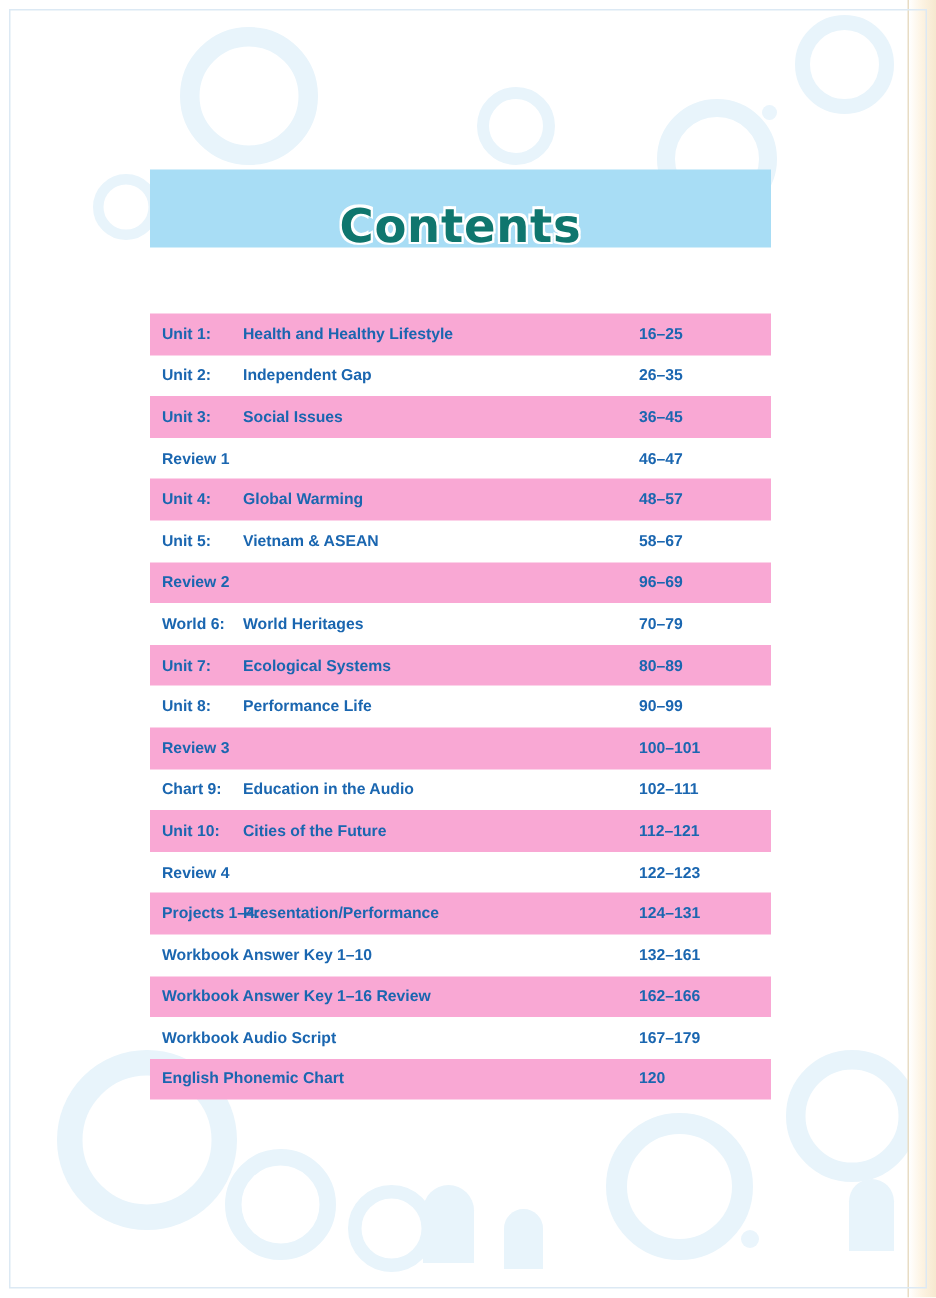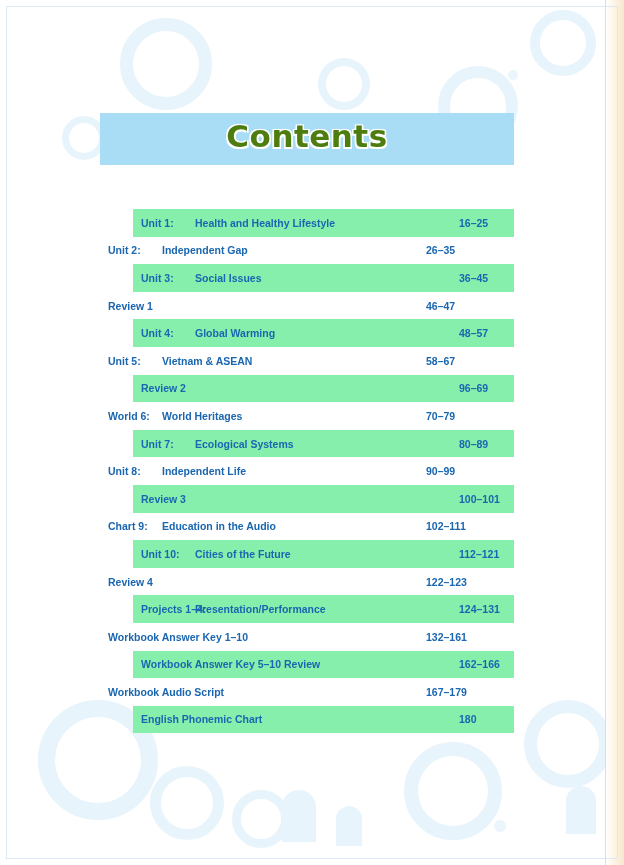--- a/index.html
+++ b/index.html
@@ -72,29 +72,29 @@
     position: absolute;
     left: 100px;
     top: 113px;
     width: 414px;
     height: 52px;
     background: #a8ddf5;
   }
   .content-title {
     position: absolute;
     left: 100px;
-    top: 110px;
+    top: 125px;
     width: 414px;
     height: 52px;
     line-height: 52px;
     text-align: center;
     font-family: "DejaVu Sans", sans-serif;
     font-weight: bold;
     font-size: 31px;
-    color: #4d7c0f;
+    color: #0f766e;
     letter-spacing: 0.5px;
     text-shadow:
       -1.5px -1.5px 0 #ffffff,
        1.5px -1.5px 0 #ffffff,
       -1.5px  1.5px 0 #ffffff,
        1.5px  1.5px 0 #ffffff,
        0 0 2px #ffffff;
   }
 
   .toc {
@@ -106,22 +106,21 @@
   .toc-row {
     position: relative;
     height: 27.6px;
     display: flex;
     align-items: center;
     font-size: 10.5px;
     font-weight: bold;
     color: #1a66b0;
   }
   .toc-row.shaded {
-    background: #86efac;
-    margin-left: 33px;
+    background: #f9a8d4;
   }
   .toc-row .label {
     position: absolute;
     left: 8px;
     white-space: nowrap;
   }
   .toc-row .unit {
     display: inline-block;
     width: 54px;
   }
@@ -189,21 +188,21 @@
       </div>
       <div class="toc-row">
         <div class="label"><span class="unit">World 6:</span><span>World Heritages</span></div>
         <div class="pages">70–79</div>
       </div>
       <div class="toc-row shaded">
         <div class="label"><span class="unit">Unit 7:</span><span>Ecological Systems</span></div>
         <div class="pages">80–89</div>
       </div>
       <div class="toc-row">
-        <div class="label"><span class="unit">Unit 8:</span><span>Independent Life</span></div>
+        <div class="label"><span class="unit">Unit 8:</span><span>Performance Life</span></div>
         <div class="pages">90–99</div>
       </div>
       <div class="toc-row shaded">
         <div class="label"><span>Review 3</span></div>
         <div class="pages">100–101</div>
       </div>
       <div class="toc-row">
         <div class="label"><span class="unit">Chart 9:</span><span>Education in the Audio</span></div>
         <div class="pages">102–111</div>
       </div>
@@ -217,29 +216,29 @@
       </div>
       <div class="toc-row shaded">
         <div class="label"><span class="unit">Projects 1–4:</span><span>Presentation/Performance</span></div>
         <div class="pages">124–131</div>
       </div>
       <div class="toc-row">
         <div class="label"><span>Workbook Answer Key 1–10</span></div>
         <div class="pages">132–161</div>
       </div>
       <div class="toc-row shaded">
-        <div class="label"><span>Workbook Answer Key 5–10 Review</span></div>
+        <div class="label"><span>Workbook Answer Key 1–16 Review</span></div>
         <div class="pages">162–166</div>
       </div>
       <div class="toc-row">
         <div class="label"><span>Workbook Audio Script</span></div>
         <div class="pages">167–179</div>
       </div>
       <div class="toc-row shaded">
         <div class="label"><span>English Phonemic Chart</span></div>
-        <div class="pages">180</div>
+        <div class="pages">120</div>
       </div>
     </div>
 
   <div class="gutter-line"></div>
   <div class="gutter"></div>
   <div class="page-frame"></div>
 </div>
 
 </body></html>

